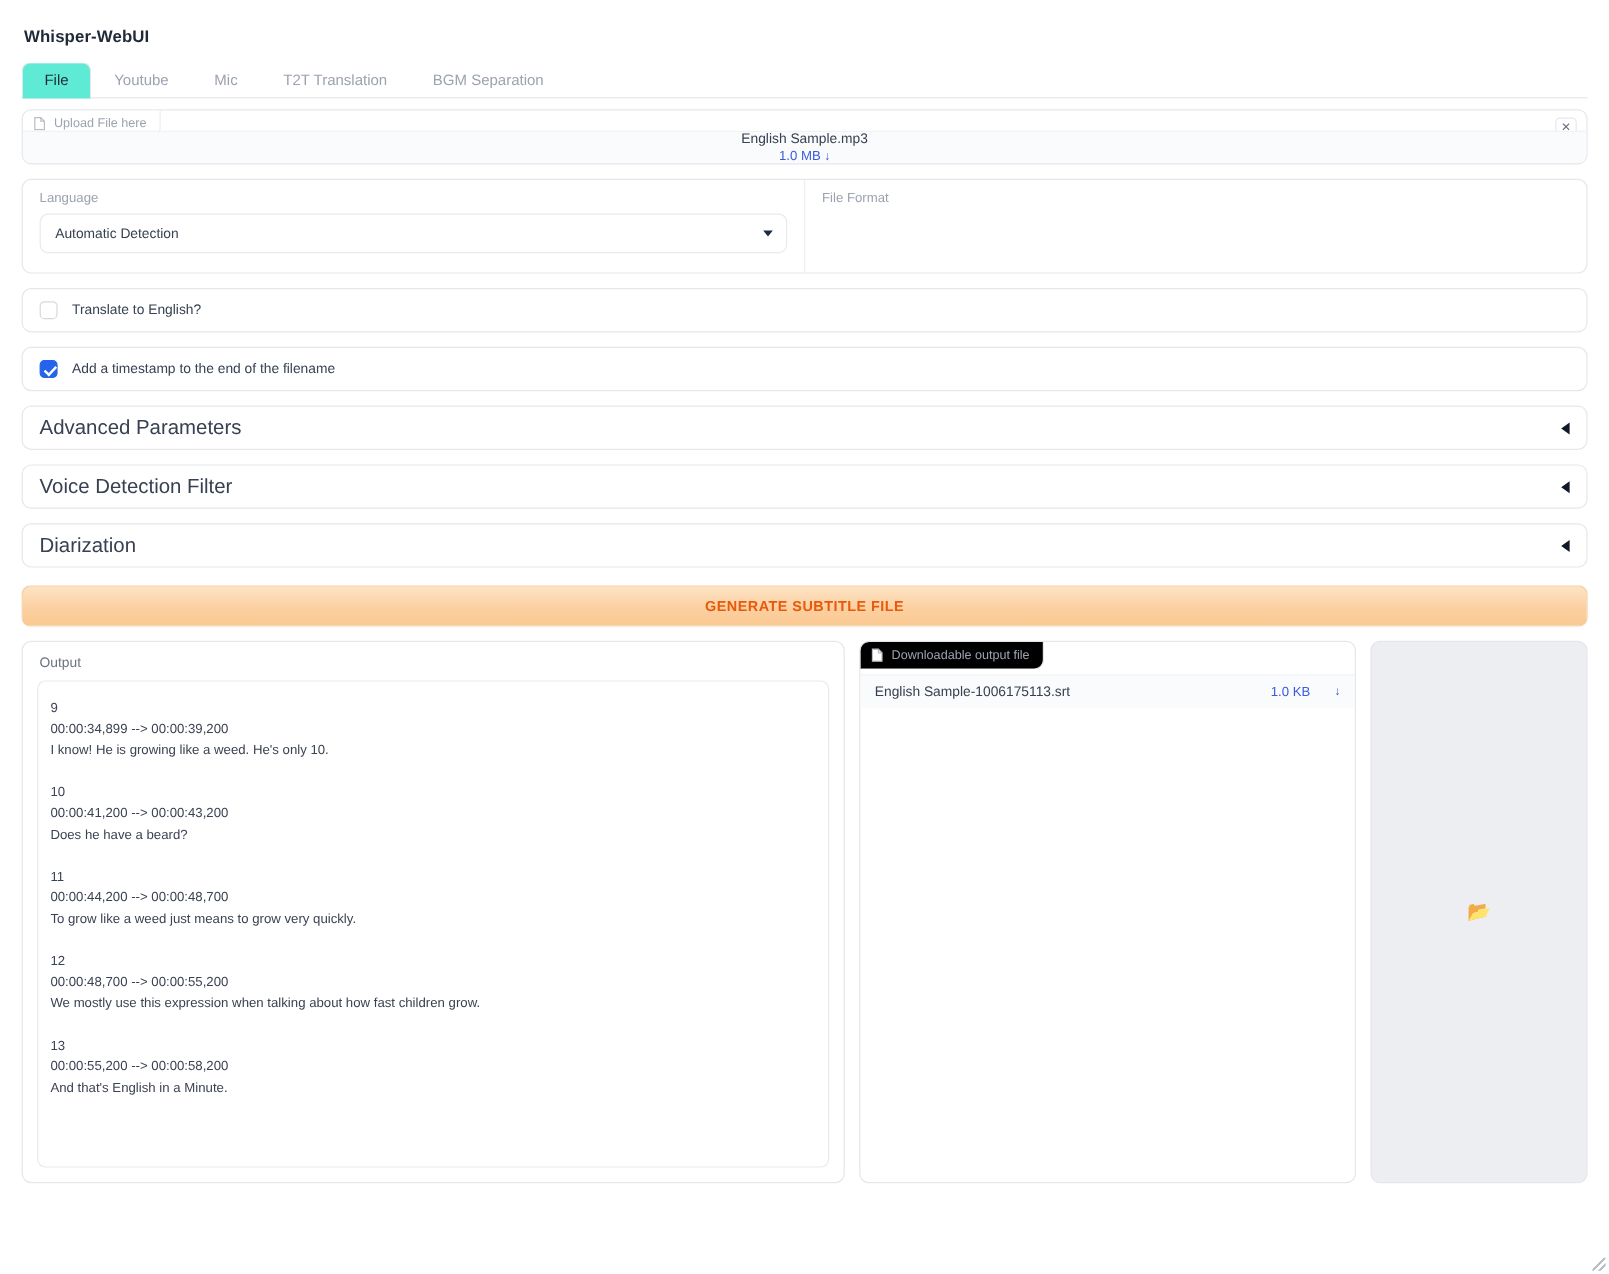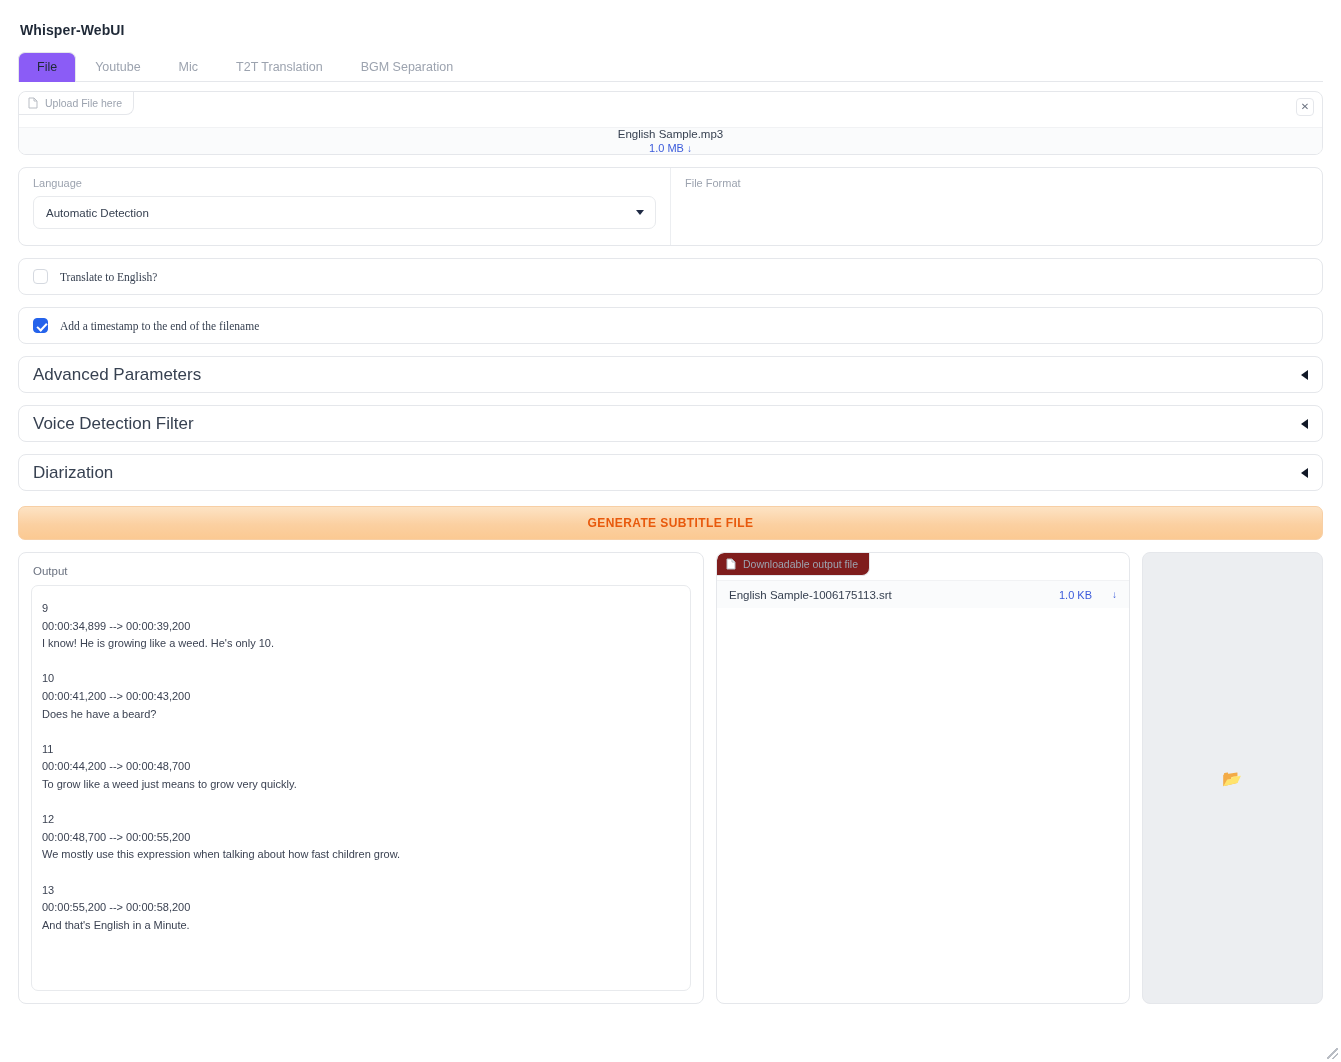--- a/index.html
+++ b/index.html
@@ -37,34 +37,34 @@
     line-height: 16px;
     cursor: pointer;
     border: 1px solid transparent;
     border-bottom: none;
     position: relative;
     top: 1px;
     white-space: nowrap;
   }
   .tab.active {
     color: #1f2937;
-    background: #8b5cf6;
+    background: #5eead4;
     border-color: #e5e7eb;
     border-top-left-radius: 7px;
     border-top-right-radius: 7px;
   }
 
   
   .upload-card {
     margin: 9px 18px 0 18px;
     border: 1px solid #e5e7eb;
     border-radius: 8px;
     background: #ffffff;
     position: relative;
-    height: 64px;
+    height: 46px;
     overflow: hidden;
   }
   .upload-chip {
     display: inline-flex;
     align-items: center;
     gap: 7px;
     border: 1px solid #e5e7eb;
     border-top: none;
     border-left: none;
     border-bottom-right-radius: 8px;
@@ -150,21 +150,20 @@
   .chk-card {
     margin: 12px 18px 0 18px;
     border: 1px solid #e5e7eb;
     border-radius: 8px;
     background: #ffffff;
     height: 37px;
     display: flex;
     align-items: center;
     padding: 0 14px;
     gap: 12px;
-    font-family: Liberation Serif, serif;
   }
   .chk {
     width: 15px; height: 15px;
     border-radius: 4px;
     border: 1px solid #d5d9e0;
     background: #fff;
     flex: none;
     cursor: pointer;
   }
   .chk.checked {
@@ -269,21 +268,21 @@
   }
   .dl-chip {
     display: inline-flex;
     align-items: center;
     gap: 7px;
     border: 1px solid #e5e7eb;
     border-top: none;
     border-left: none;
     border-bottom-right-radius: 8px;
     border-top-left-radius: 7px;
-    background: #7f1d1d;
+    background: #000000;
     padding: 5px 11px 5px 9px;
     font-size: 10.5px;
     color: #9ca3af;
     position: absolute;
     top: 0; left: 0;
   }
   .dl-row {
     position: absolute;
     top: 27px; left: 0; right: 0;
     height: 28px;

